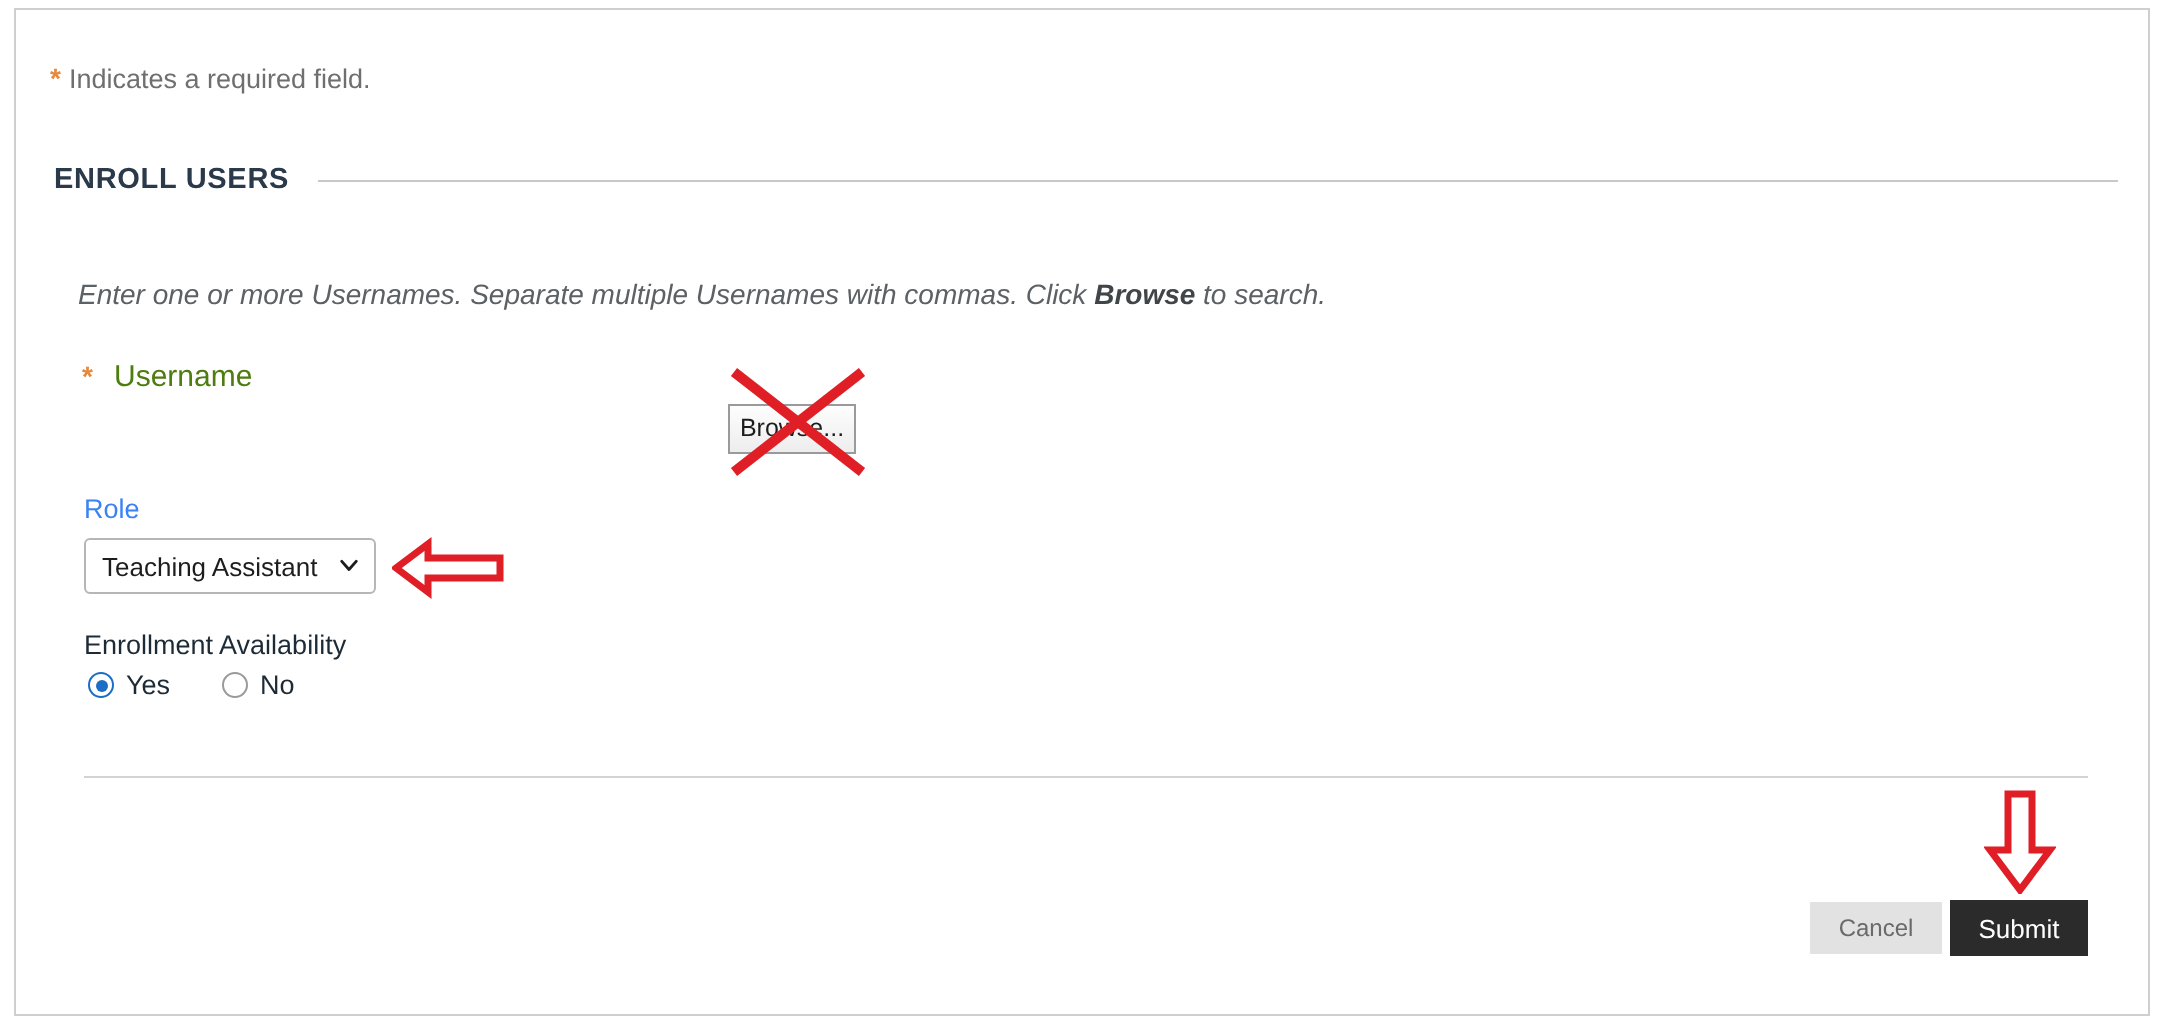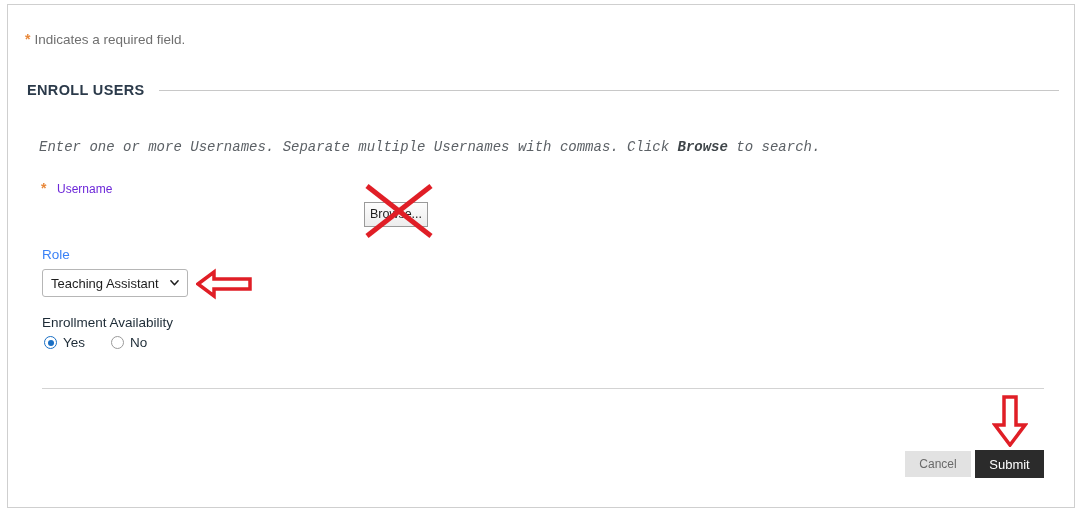--- a/index.html
+++ b/index.html
@@ -69,21 +69,21 @@
 
   
   #instructions {
     position: absolute;
     left: 31px;
     top: 134px;
     font-size: 14px;
     font-style: italic;
     color: #5c6166;
     white-space: nowrap;
-    font-family: Liberation Mono, monospace;
+    font-family: Liberation Sans, sans-serif;
   }
   #instructions b {
     font-weight: 700;
     color: #3f4549;
   }
 
   
   #username-label-row {
     position: absolute;
     left: 33px;
@@ -93,22 +93,22 @@
     white-space: nowrap;
   }
   #username-req-star {
     color: #e8883a;
     font-size: 14px;
     font-weight: 700;
     width: 16px;
     display: inline-block;
   }
   #username-label-text {
-    font-size: 12px;
-    color: #6d28d9;
+    font-size: 15px;
+    color: #4d7c0f;
   }
 
   #username-input-wrap {
     position: absolute;
     left: 33px;
     top: 194px;
     width: 315px;
     height: 32px;
     border: 2px solid #1f77c4;
     background: #ffffff;

